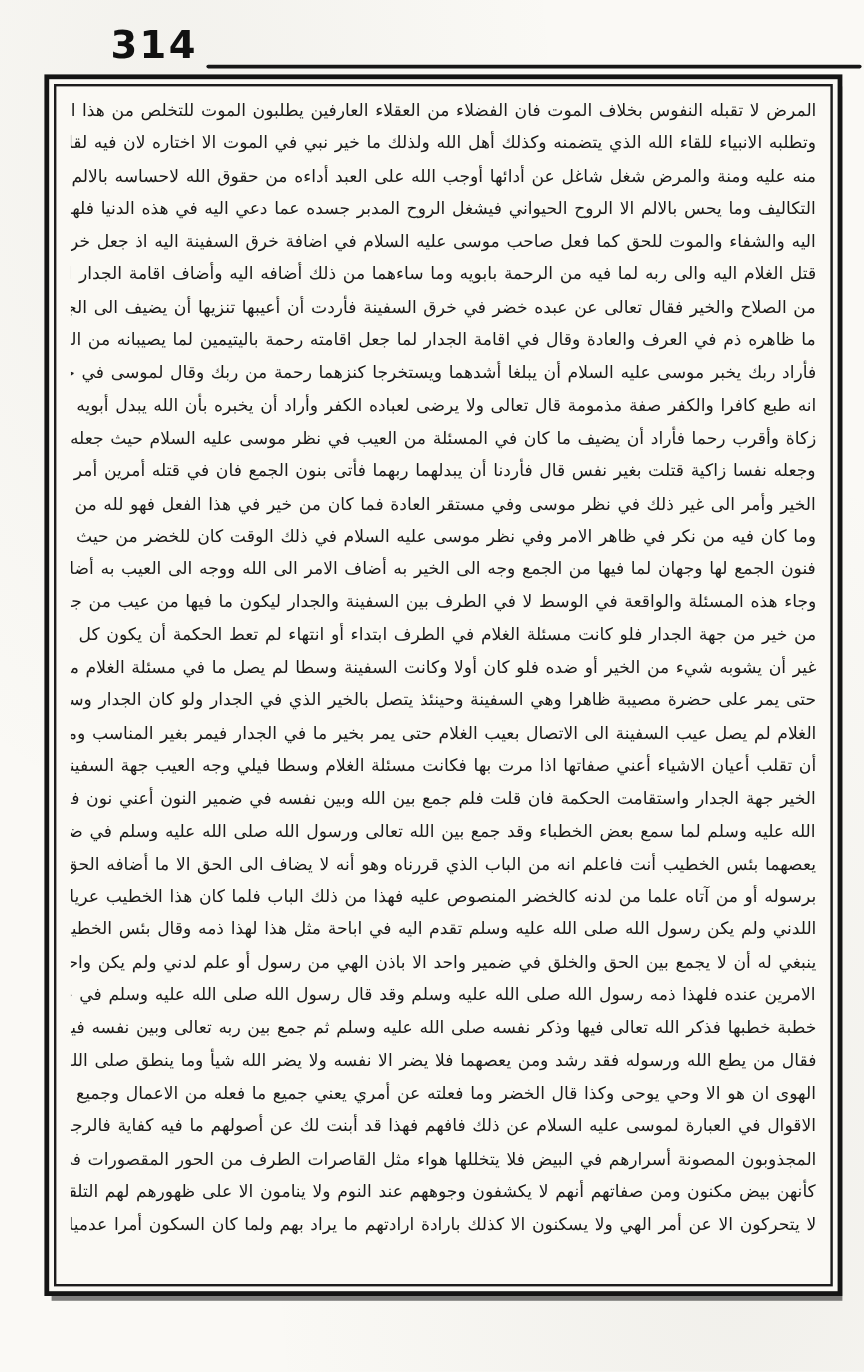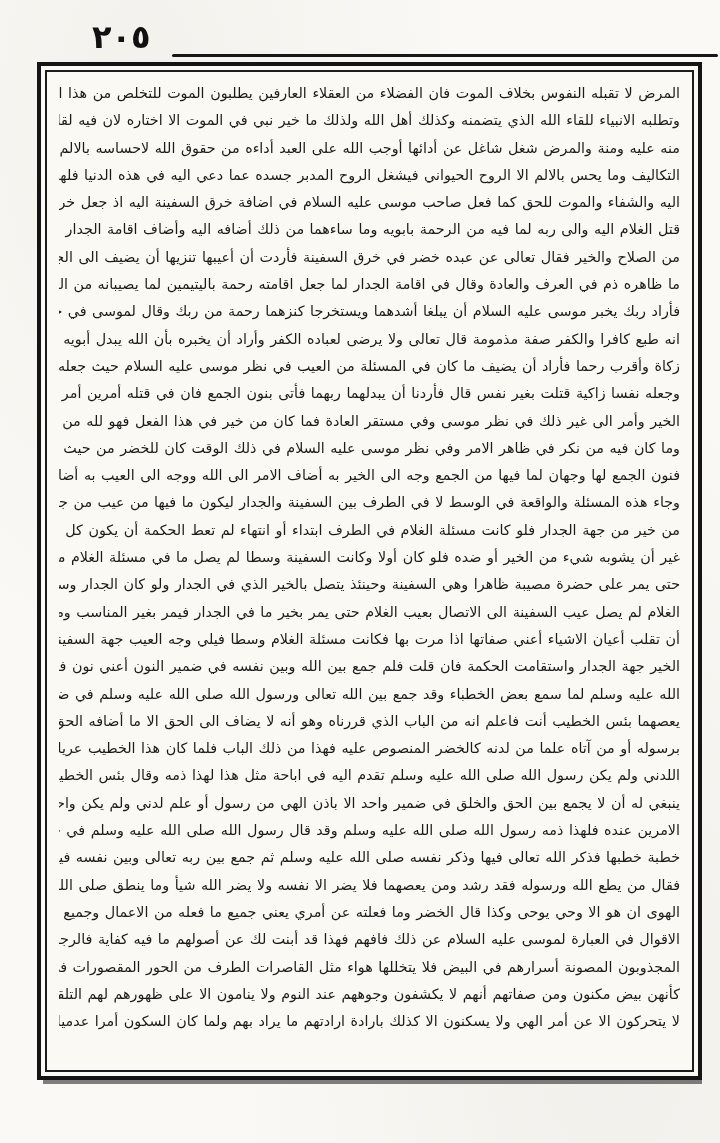--- a/index.html
+++ b/index.html
@@ -75,21 +75,21 @@
     text-align-last: justify;
     color: #1c1b19;
     word-spacing: 1px;
   }
 </style>
 </head>
 <body>
 
 <div class="scan-tint"></div>
 
-<div class="page-number">٢٠٥</div>
+<div class="page-number">314</div>
 
 <div class="header-rule"></div>
 
 <div class="frame-outer">
   <div class="frame-inner">
     <div class="text-block" id="text-lines" dir="rtl">
         <div class="tl" dir="rtl">المرض لا تقبله النفوس بخلاف الموت فان الفضلاء من العقلاء العارفين يطلبون الموت للتخلص من هذا الحبس</div>
         <div class="tl" dir="rtl">وتطلبه الانبياء للقاء الله الذي يتضمنه وكذلك أهل الله ولذلك ما خير نبي في الموت الا اختاره لان فيه لقاء الله فهو نعمة</div>
         <div class="tl" dir="rtl">منه عليه ومنة والمرض شغل شاغل عن أدائها أوجب الله على العبد أداءه من حقوق الله لاحساسه بالالم وهو في محل</div>
         <div class="tl" dir="rtl">التكاليف وما يحس بالالم الا الروح الحيواني فيشغل الروح المدبر جسده عما دعي اليه في هذه الدنيا فلهذا أضاف المرض</div>

